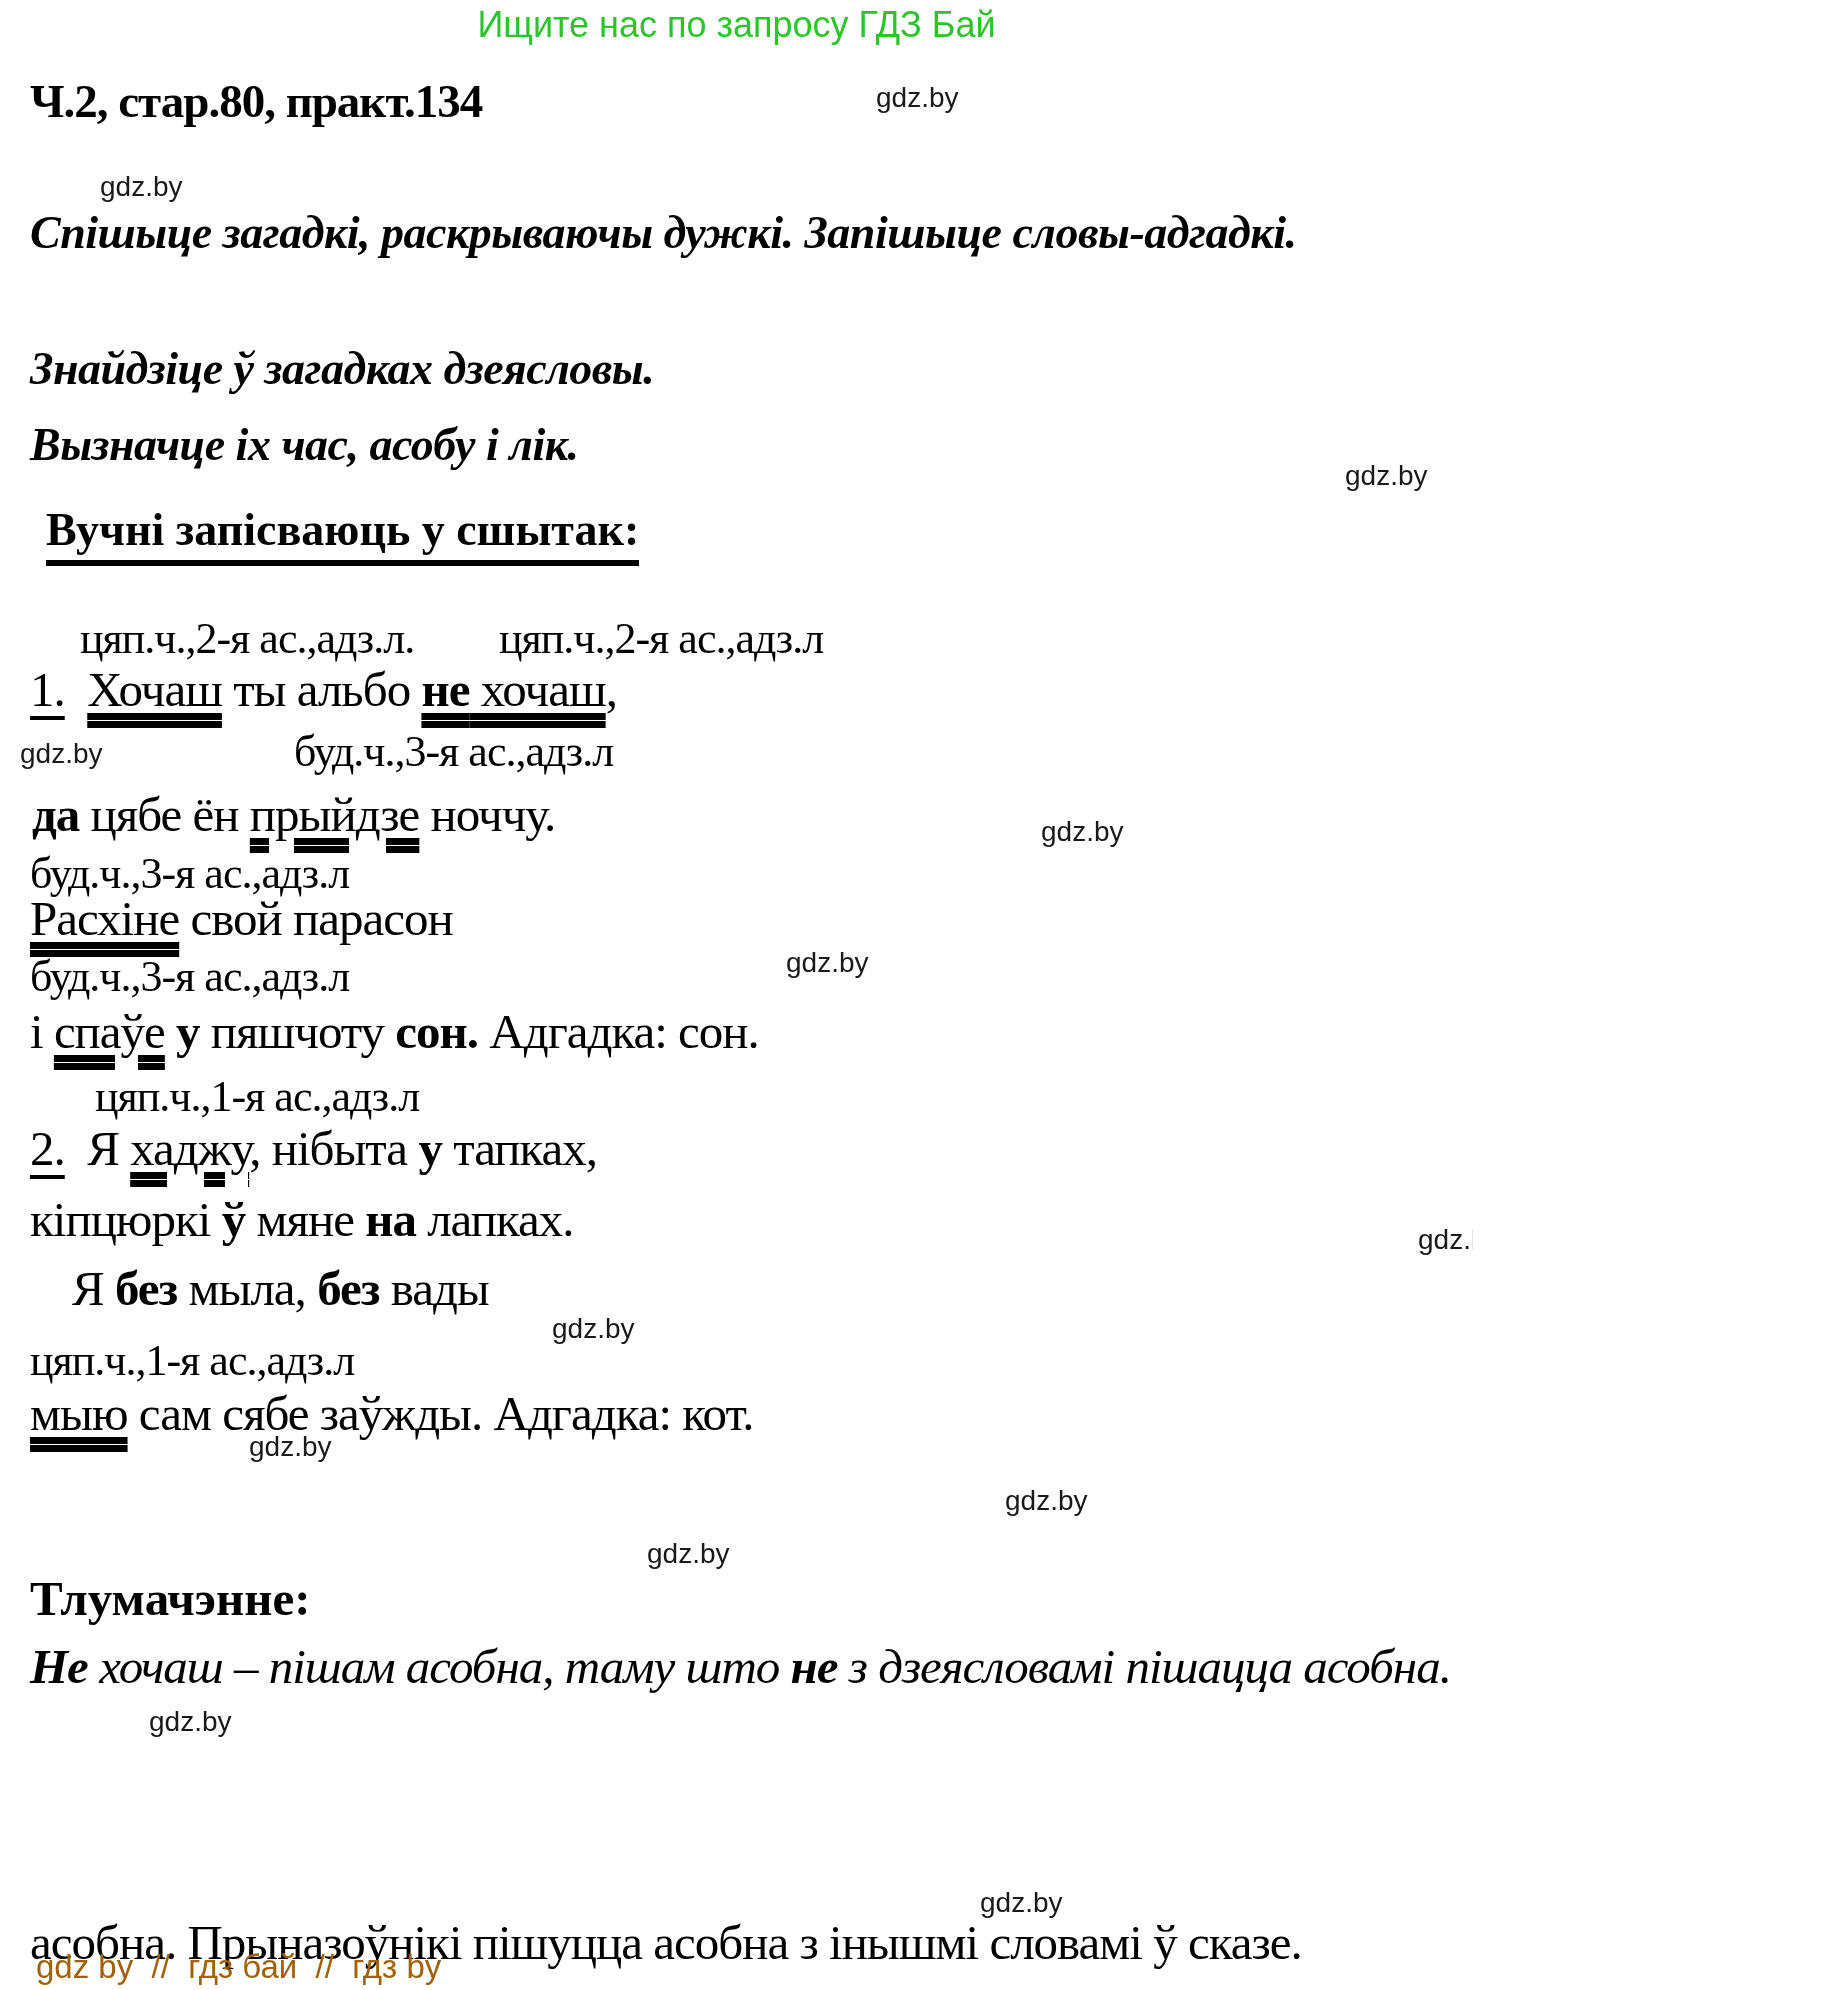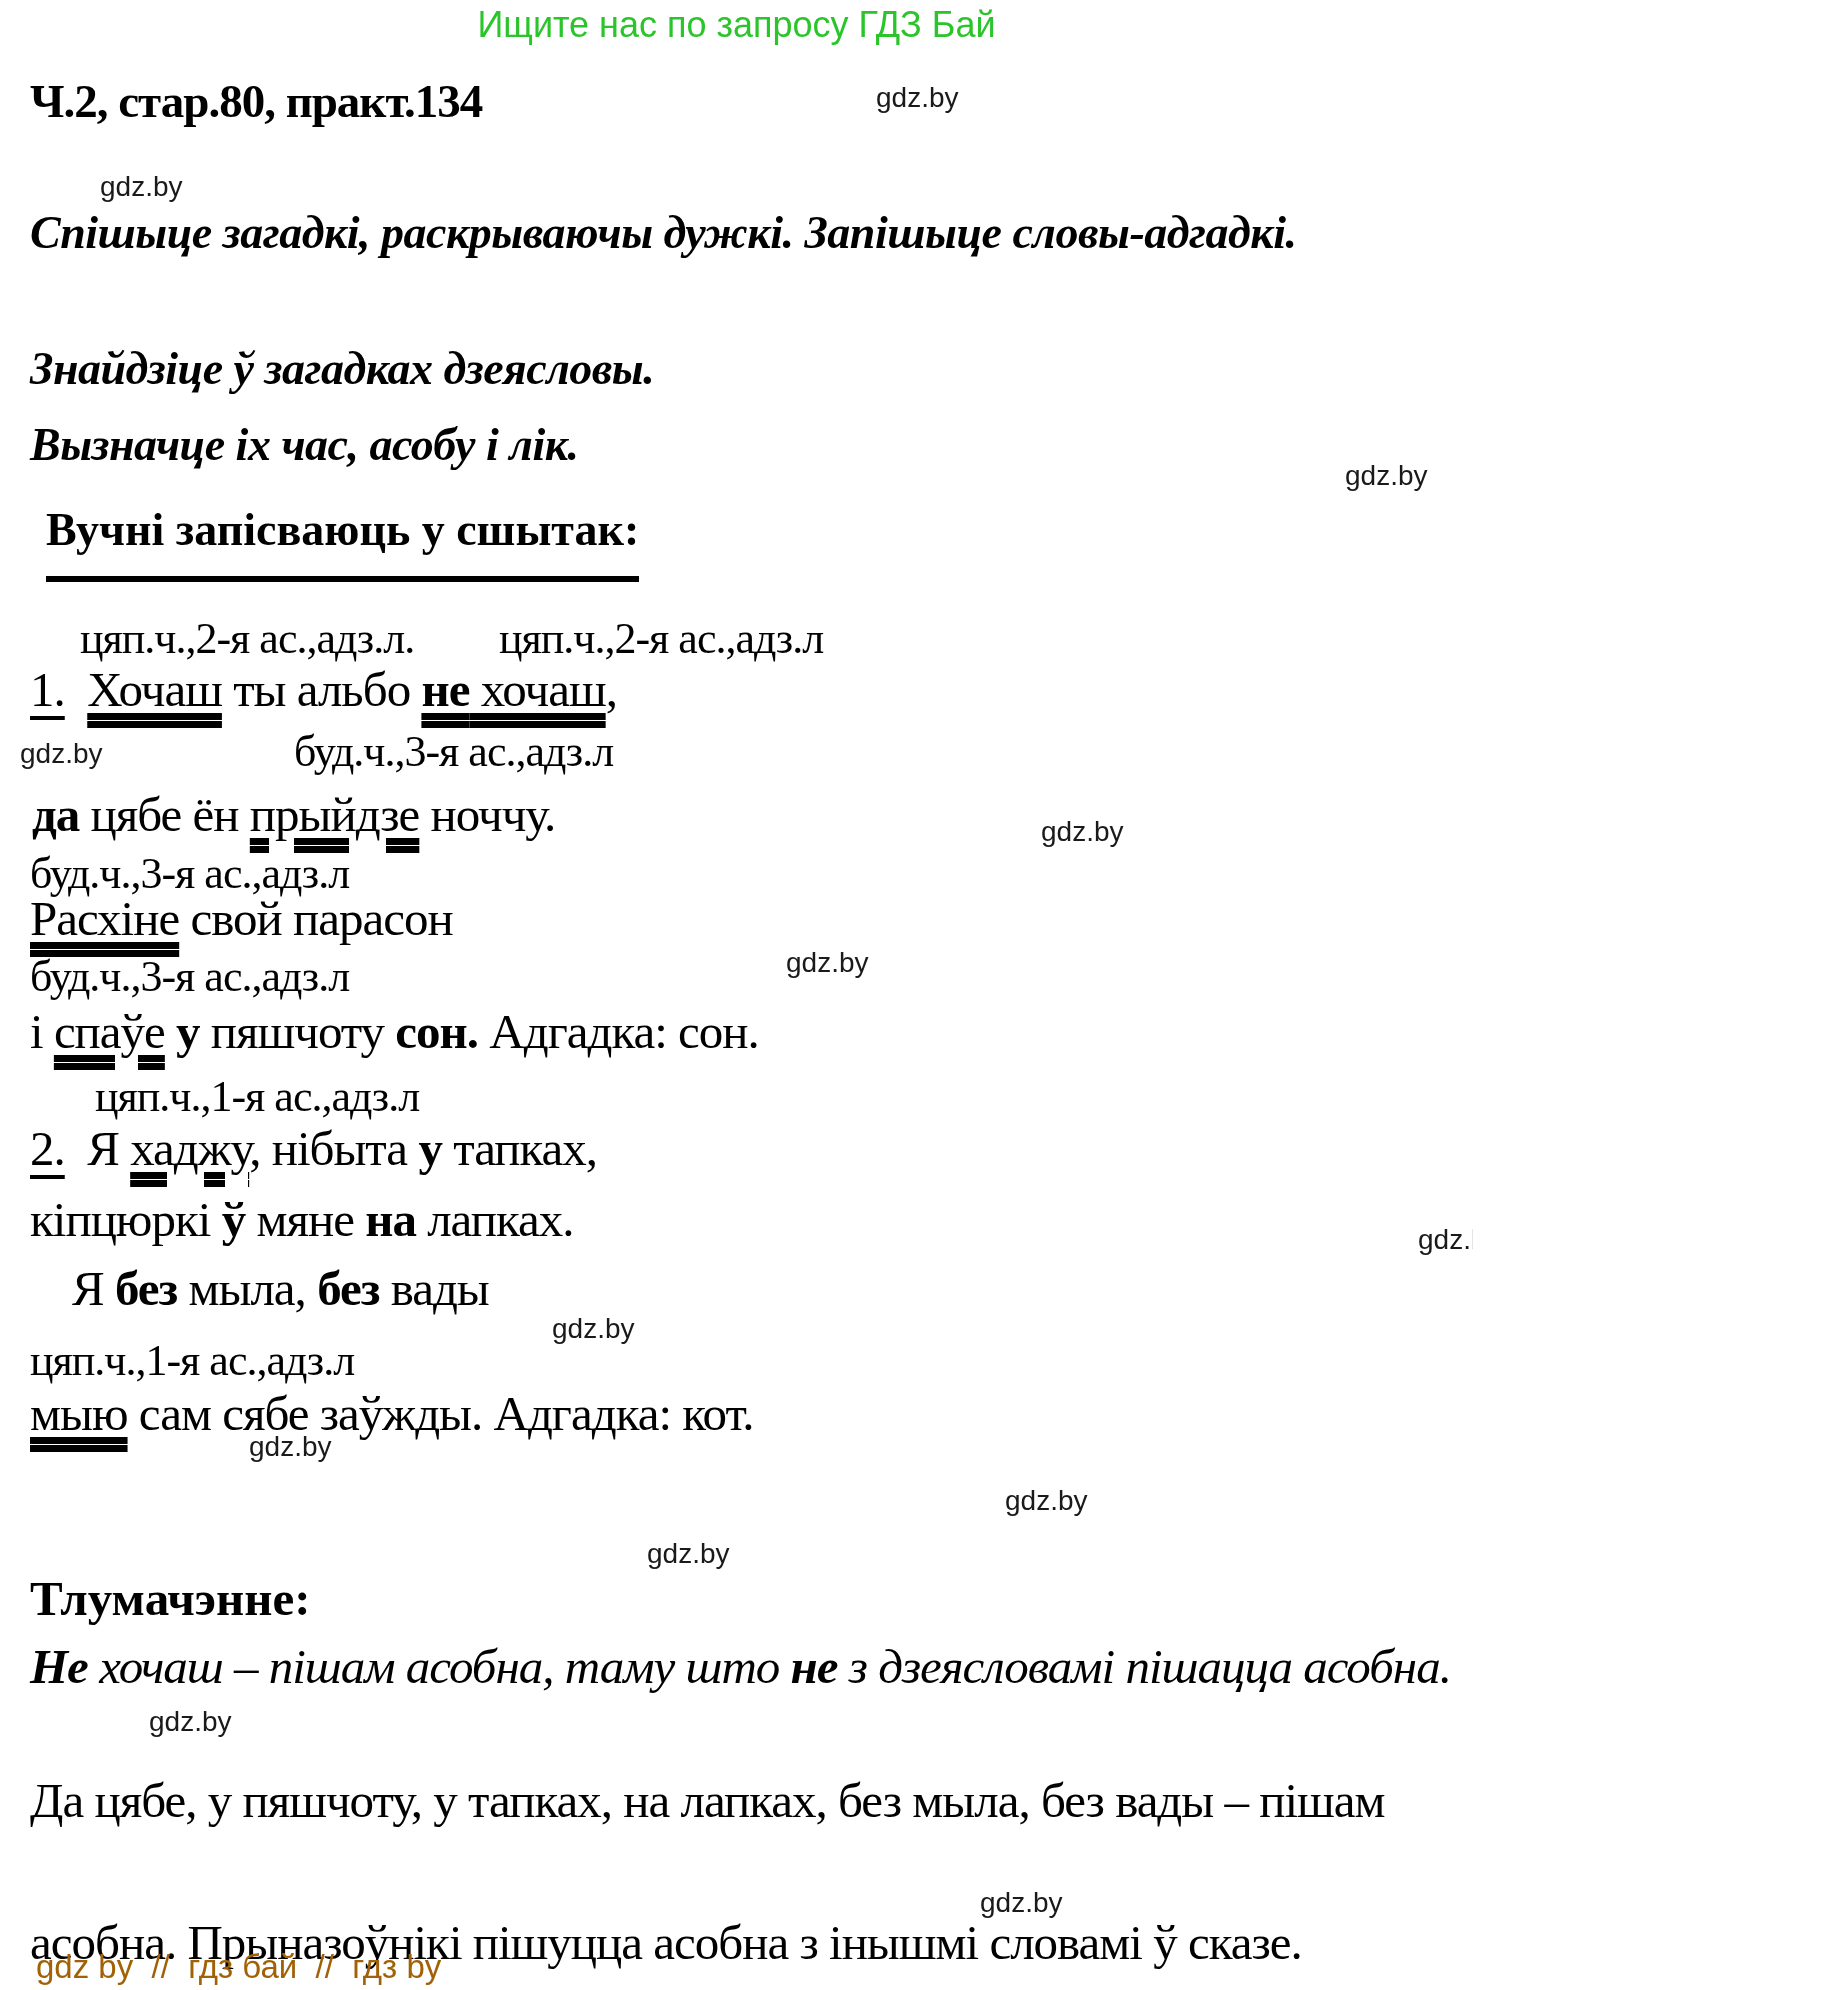--- a/index.html
+++ b/index.html
@@ -49,21 +49,21 @@
     font-weight: bold;
     font-style: italic;
     letter-spacing: -0.5px;
   }
   .intro.two-lines { line-height: 68px; }
 
   .subhead-underlined {
     font-size: 46px;
     font-weight: bold;
     border-bottom: 6px solid #000;
-    padding-bottom: 20px;
+    padding-bottom: 4px;
     display: inline-block;
   }
 
   
   .ann {
     font-size: 44px;
     letter-spacing: -1px;
     white-space: nowrap;
   }
 
@@ -163,19 +163,19 @@
   <div class="abs line" style="left:44px; top:1260px;margin-left:28px;"><span>Я </span><span class="b">без</span><span> мыла, </span><span class="b">без</span><span> вады</span></div>
 
   <span class="abs ann" style="left:30px; top:1335px;">цяп.ч.,1-я ас.,адз.л</span>
 
   <div class="abs line" style="left:30px; top:1385px;"><span class="u2">мыю</span><span> сам сябе заўжды. Адгадка: кот.</span></div>
 
   <div class="abs expl-head" style="left:30px; top:1570px;">Тлумачэнне:</div>
 
   <div class="abs line" style="left:30px; top:1638px;font-style:italic;"><span class="b">Не</span><span> хочаш – пішам асобна, таму што </span><span class="b">не</span><span> з дзеясловамі пішацца асобна.</span></div>
 
-  <div class="abs line para2" style="left:30px; top:1765px;"><span>Да цябе, у пяшчоту, у тапках, на лапках, без мыла, без вады – пішам</span><br>
+  <div class="abs line para2" style="left:30px; top:1765px;"><br>
 <span>асобна. Прыназоўнікі пішуцца асобна з інышмі словамі ў сказе.</span></div>
 
   <div class="abs footer">gdz by  //  гдз бай  //  гдз by</div>
 
 </div>
 
 
 </body></html>

